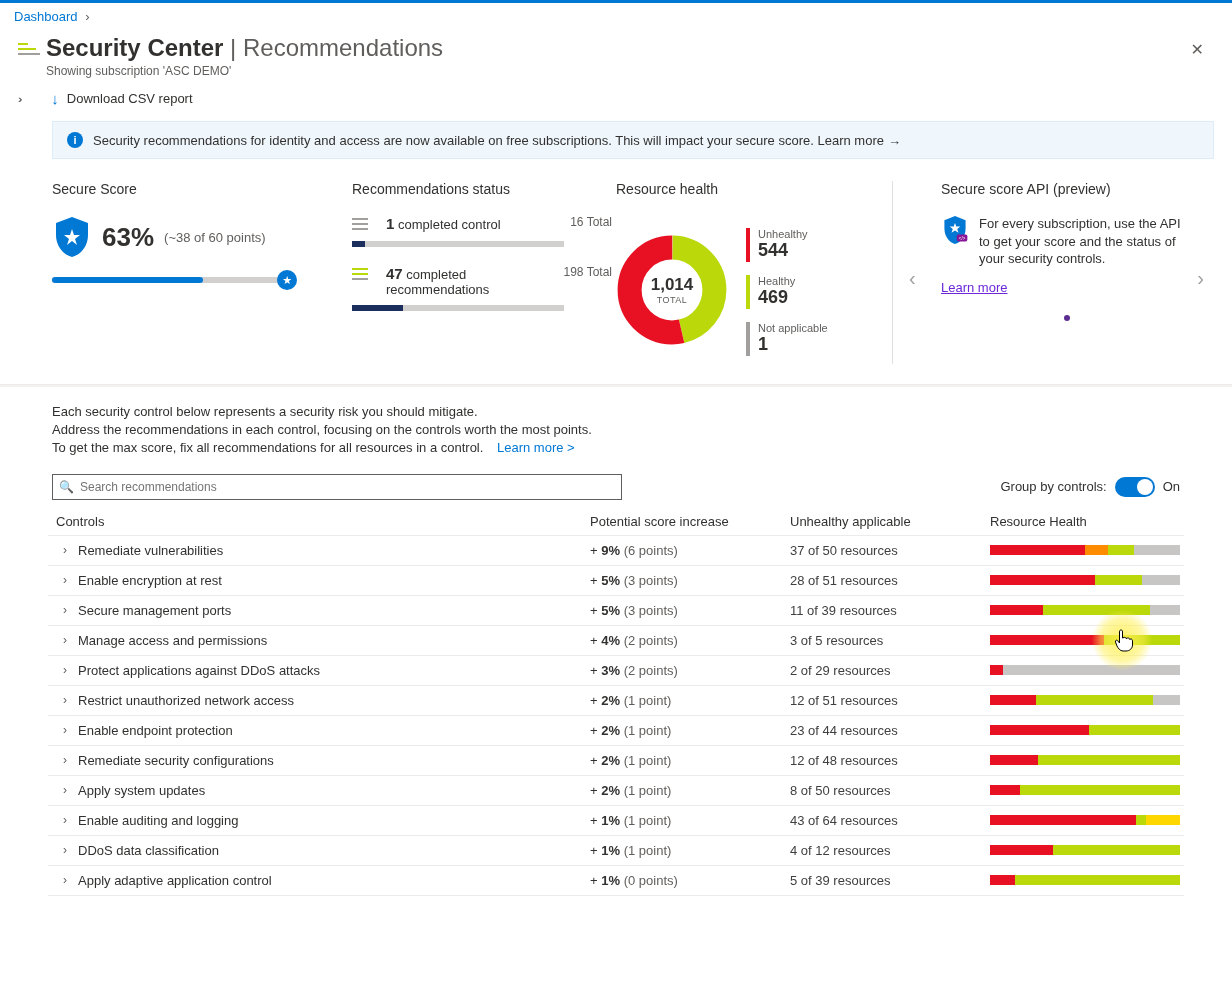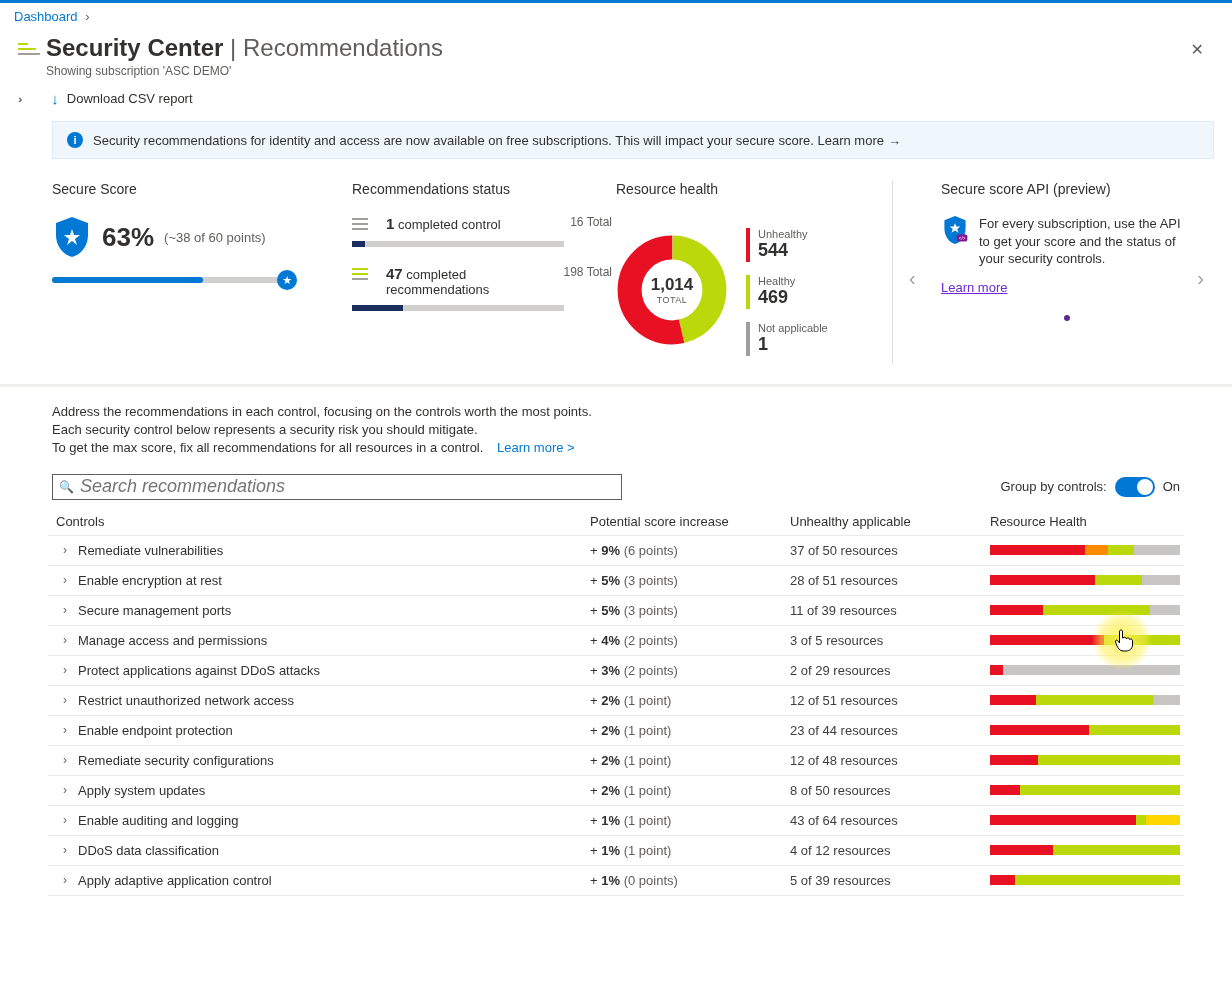--- a/index.html
+++ b/index.html
@@ -59,21 +59,21 @@
 .carousel-arr { position: absolute; top: 86px; color: #a19f9d; font-size: 20px; cursor: pointer; }
 .carousel-arr.left { left: 16px; }
 .carousel-arr.right { right: -12px; }
 .dot { width: 6px; height: 6px; border-radius: 50%; background: #5c2d91; margin: 20px auto 0; }
 .splitter { height: 3px; background: #f3f2f1; margin: 14px 0 0 0; border-top: 1px solid #edebe9; }
 .desc { padding: 16px 18px 12px 52px; font-size: 13px; line-height: 1.4; }
 .desc a { color: #0078d4; text-decoration: none; margin-left: 10px; }
 .toolbar { display: flex; align-items: center; padding: 4px 52px 8px; }
 .search { display: flex; align-items: center; border: 1px solid #605e5c; width: 570px; height: 26px; padding: 0 6px; }
 .search .mag { color: #605e5c; margin-right: 6px; font-size: 12px; }
-.search input { border: none; outline: none; flex: 1; font-size: 18px; font-style: italic; color: #ef4444; }
+.search input { border: none; outline: none; flex: 1; font-size: 12px; color: #ef4444; }
 .group-toggle { margin-left: auto; display: flex; align-items: center; gap: 8px; font-size: 13px; }
 .toggle { width: 40px; height: 20px; background: #0078d4; border-radius: 10px; position: relative; }
 .toggle .knob { position: absolute; right: 2px; top: 2px; width: 16px; height: 16px; background: #fff; border-radius: 50%; }
 .table { padding: 0 48px 0 48px; }
 .thead { display: flex; padding: 6px 4px; font-size: 13px; color: #323130; border-bottom: 1px solid #edebe9; }
 .col-n { flex: 0 0 538px; padding-left: 4px; }
 .col-p { flex: 0 0 200px; }
 .col-u { flex: 0 0 200px; }
 .col-h { flex: 1; }
 .trow { display: flex; align-items: center; padding: 7px 4px; border-bottom: 1px solid #edebe9; font-size: 13px; }
@@ -236,22 +236,22 @@
       </div>
     </div>
     <a href="#" class="api-learn">Learn more</a>
     <div class="dot"></div>
   </div>
 </div>
 
 <div class="splitter"></div>
 
 <div class="desc">
+  <div>Each security control below represents a security risk you should mitigate.</div>
   <div>Address the recommendations in each control, focusing on the controls worth the most points.</div>
-  <div>Each security control below represents a security risk you should mitigate.</div>
   <span>To get the max score, fix all recommendations for all resources in a control.</span>
   <a href="#">Learn more &gt;</a>
 </div>
 
 <div class="toolbar">
   <div class="search">
     <span class="mag">🔍</span>
     <input type="text" placeholder="Search recommendations" style="">
   </div>
   <div class="group-toggle">

